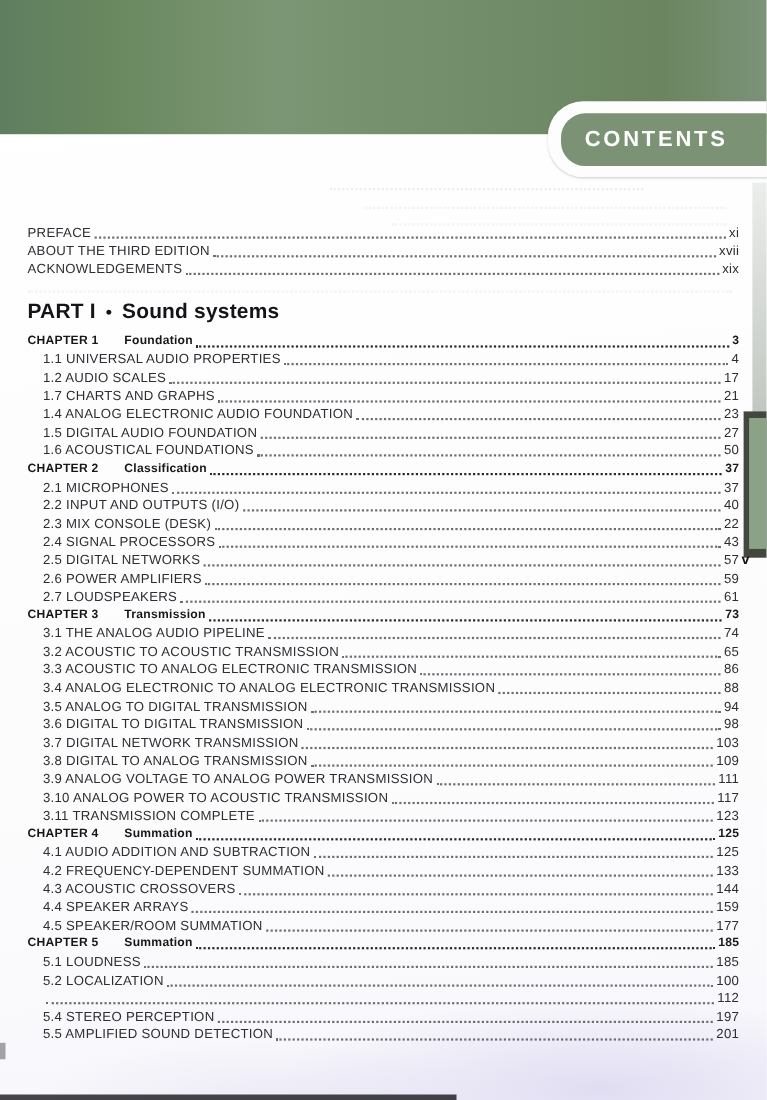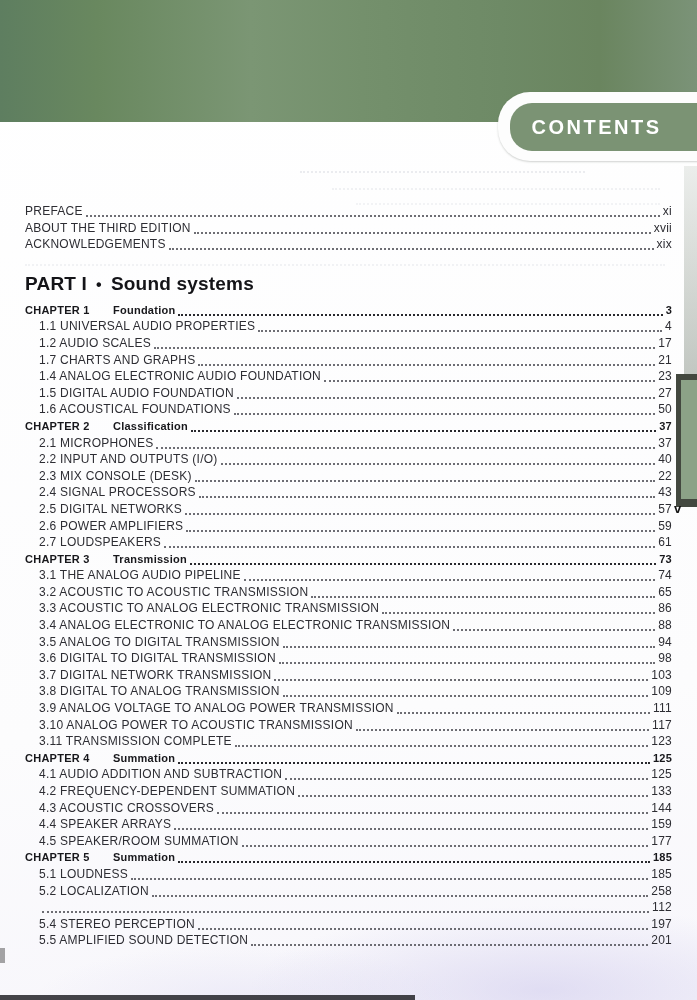--- a/index.html
+++ b/index.html
@@ -299,21 +299,21 @@
         <span class="page-num">185</span>
       </div>
       <div class="toc-row section-row">
         <span class="row-label">5.1 LOUDNESS</span>
         <span class="leader"></span>
         <span class="page-num">185</span>
       </div>
       <div class="toc-row section-row">
         <span class="row-label">5.2 LOCALIZATION</span>
         <span class="leader"></span>
-        <span class="page-num">258</span>
+        <span class="page-num">100</span>
       </div>
       <div class="toc-row section-row">
         <span class="leader"></span>
         <span class="page-num">112</span>
       </div>
       <div class="toc-row section-row">
         <span class="row-label">5.4 STEREO PERCEPTION</span>
         <span class="leader"></span>
         <span class="page-num">197</span>
       </div>

